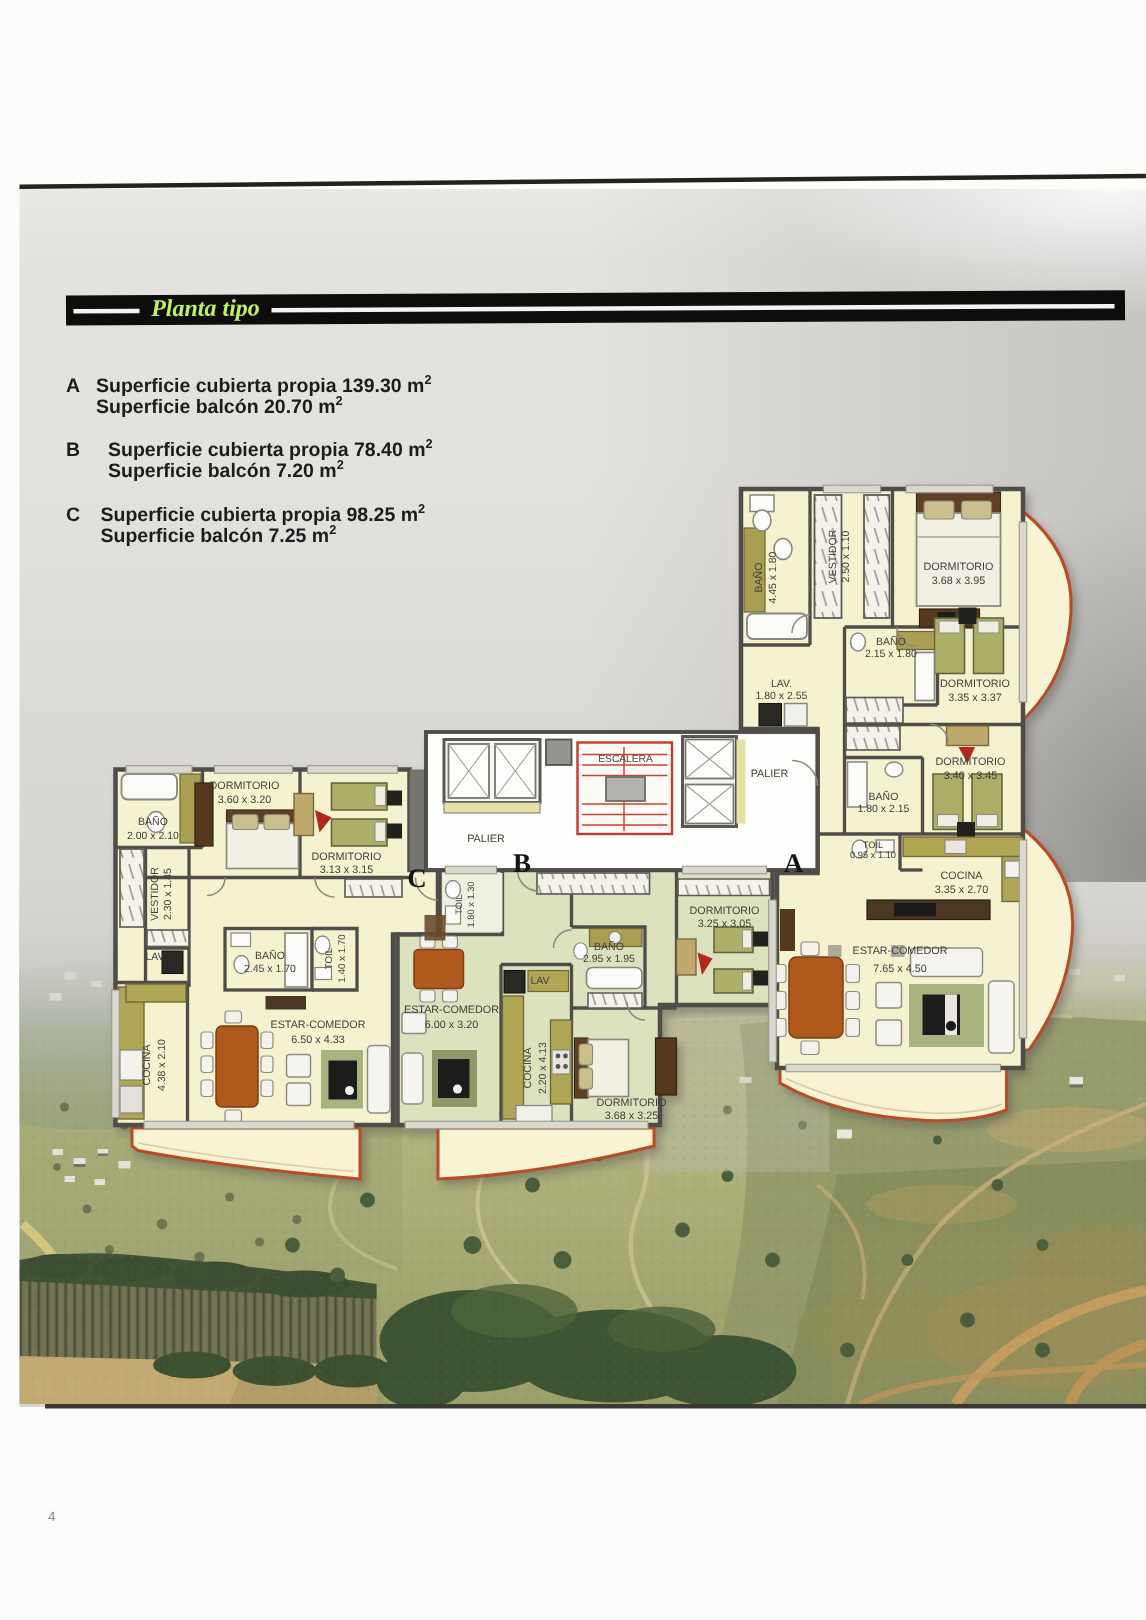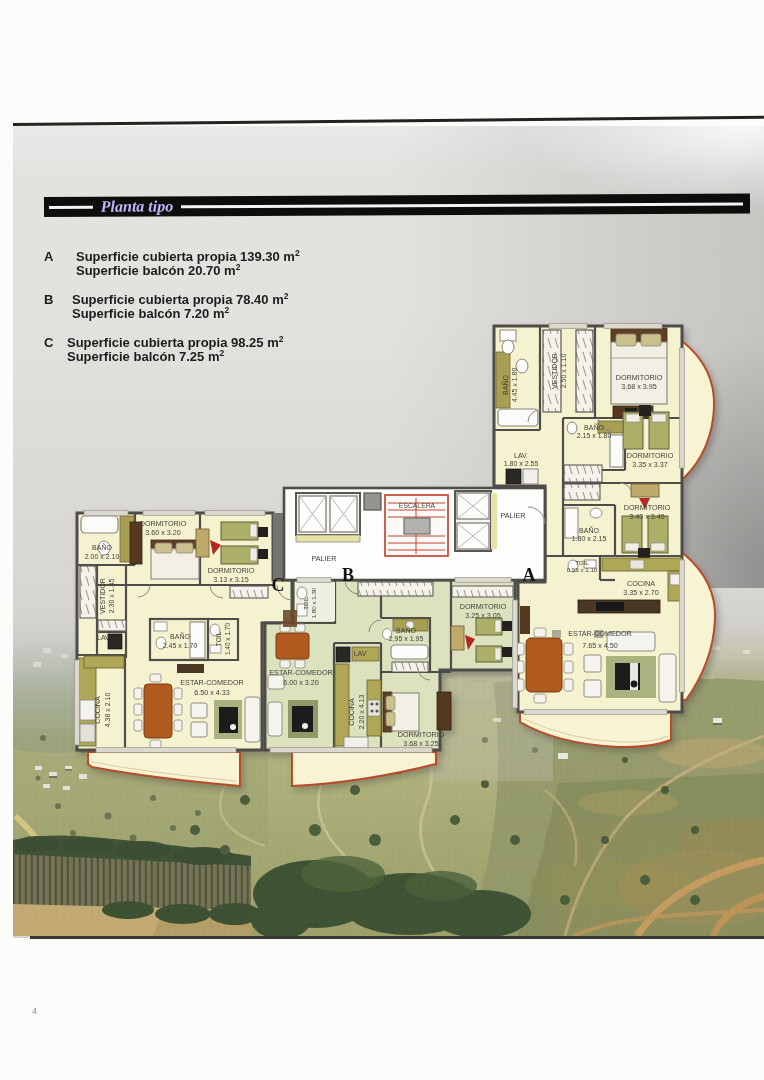--- a/index.html
+++ b/index.html
@@ -13,21 +13,21 @@
           linear-gradient(180deg, rgba(255,255,255,.25) 0px, rgba(255,255,255,0) 50px),
           linear-gradient(180deg, rgba(120,118,114,0) 180px, rgba(120,118,114,.10) 420px, rgba(120,118,114,.12) 600px),
           #e4e2df;}
   #topline{position:absolute;left:13px;top:123px;width:751px;height:3px;background:#24221f;
            transform:rotate(-0.55deg);transform-origin:left center;}
   #titlebar{position:absolute;left:44px;top:197px;width:706px;height:20px;background:#0e0d0c;
             transform:rotate(-0.28deg);transform-origin:left center;}
   .tline{position:absolute;top:9px;height:3px;background:#f4f3f1;}
   #titletext{position:absolute;left:52px;top:0px;width:82px;text-align:center;
              font-family:"Liberation Serif",serif;font-style:italic;font-weight:bold;
-             font-size:16px;line-height:20px;color:#c4b5fd;}
+             font-size:16px;line-height:20px;color:#bef264;}
   #areas{position:absolute;left:44px;top:250px;width:400px;color:#1c1c1c;
          font-size:13px;font-weight:bold;line-height:14px;}
   .ablk{position:relative;margin-bottom:15px;}
   .lt{position:absolute;left:0;top:0;}
   sup{font-size:8.5px;line-height:0;}
 </style>
 </head>
 <body>
   <div id="page"></div>
   <div id="topline"></div>
@@ -616,21 +616,21 @@
 
   <div id="titlebar">
     <div class="tline" style="left:5px;width:44px;"></div>
     <div id="titletext">Planta tipo</div>
     <div class="tline" style="left:137px;width:562px;"></div>
   </div>
 
   <div id="areas">
     <div class="ablk">
       <span class="lt">A</span>
-      <div style="margin-left:32px;">Superficie cubierta propia 139.30 m<sup>2</sup><br>Superficie balcón 20.70 m<sup>2</sup></div>
+      <div style="margin-left:20px;">Superficie cubierta propia 139.30 m<sup>2</sup><br>Superficie balcón 20.70 m<sup>2</sup></div>
     </div>
     <div class="ablk">
       <span class="lt">B</span>
       <div style="margin-left:28px;">Superficie cubierta propia 78.40 m<sup>2</sup><br>Superficie balcón 7.20 m<sup>2</sup></div>
     </div>
     <div class="ablk">
       <span class="lt">C</span>
       <div style="margin-left:23px;margin-top:11px;">Superficie cubierta propia 98.25 m<sup>2</sup><br>Superficie balcón 7.25 m<sup>2</sup></div>
     </div>
   </div>

